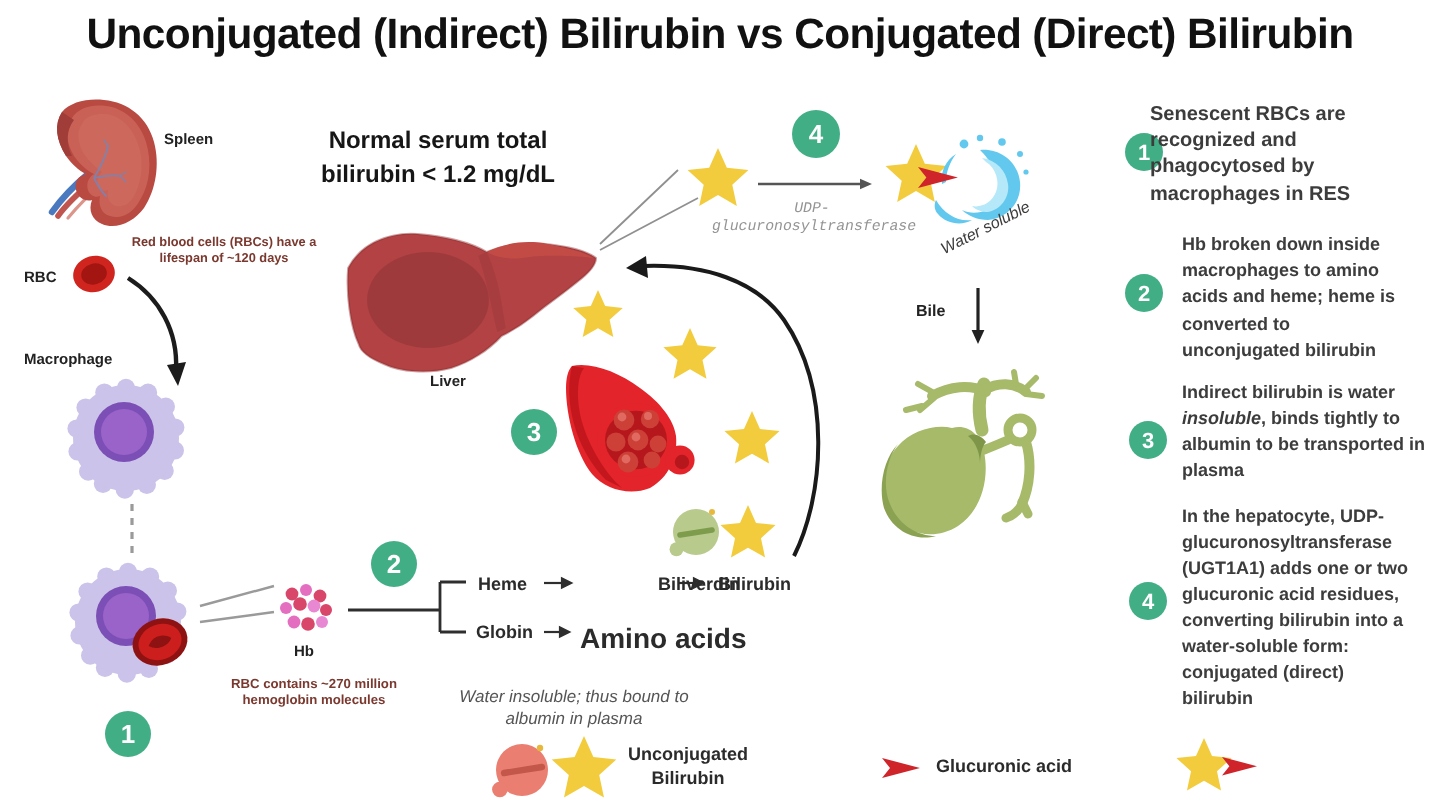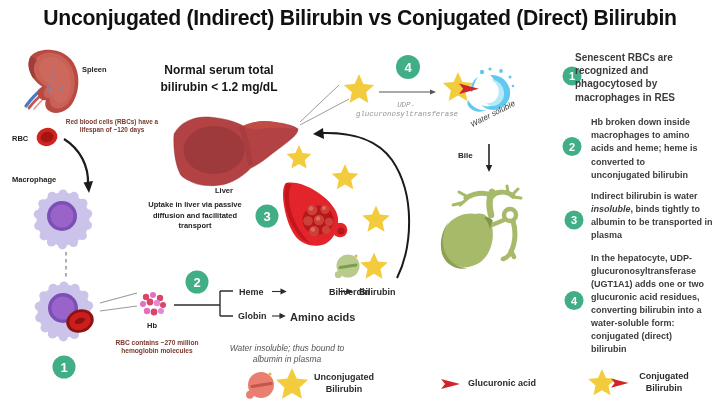--- a/index.html
+++ b/index.html
@@ -223,40 +223,38 @@
 <div class="t b" style="left:0;top:6px;width:720px;text-align:center;font-size:21.2px;color:#111;letter-spacing:-0.3px;">Unconjugated (Indirect) Bilirubin vs Conjugated (Direct) Bilirubin</div>
 
 <div class="t b" style="left:82px;top:65px;font-size:7.5px;color:#222;">Spleen</div>
 <div class="t b" style="left:12px;top:134px;font-size:7.5px;color:#222;">RBC</div>
 <div class="t b" style="left:12px;top:175px;font-size:7.5px;color:#222;">Macrophage</div>
 <div class="t b c" style="left:62px;top:118px;width:100px;font-size:6.4px;line-height:8.4px;color:#7a382e;">Red blood cells (RBCs) have a lifespan of ~120 days</div>
 
 <div class="t b c" style="left:139px;top:62px;width:160px;font-size:12px;line-height:17px;color:#161616;">Normal serum total bilirubin &lt; 1.2 mg/dL</div>
 
 <div class="t b" style="left:215px;top:186px;font-size:7.5px;color:#222;">Liver</div>
-<div class="t b c" style="left:140px;top:200px;width:110px;font-size:7.5px;line-height:10.5px;color:#222;">Uptake in liver via passive diffusion and facilitated transport</div>
 
 <div class="t b" style="left:147px;top:321px;font-size:7.5px;color:#222;">Hb</div>
 <div class="t b c" style="left:107px;top:339px;width:100px;font-size:6.6px;line-height:8.4px;color:#7a382e;">RBC contains ~270 million hemoglobin molecules</div>
 
 <div class="t b" style="left:239px;top:287px;font-size:9px;color:#2b2b2b;">Heme</div>
 <div class="t b" style="left:287px;top:287px;font-size:9px;color:#2b2b2b;padding-left:42px;">Biliverdin</div>
 <div class="t b" style="left:359px;top:287px;font-size:9px;color:#2b2b2b;">Bilirubin</div>
 <div class="t b" style="left:238px;top:311px;font-size:9px;color:#2b2b2b;">Globin</div>
-<div class="t b" style="left:290px;top:311px;font-size:11px;color:#2b2b2b;">Amino acids</div>
+<div class="t b" style="left:290px;top:311px;font-size:14px;color:#2b2b2b;">Amino acids</div>
 
 <div class="t i c" style="left:217px;top:343px;width:140px;font-size:8.5px;line-height:10.5px;color:#555;">Water insoluble; thus bound to albumin in plasma</div>
 
 <div class="t i c" style="left:356px;top:101px;width:100px;font-size:7.4px;line-height:8.6px;color:#949494;font-family:Liberation Mono, monospace;">UDP-<br>glucuronosyltransferase</div>
 <div class="t i" style="left:469px;top:121px;font-size:8px;color:#3b3b3b;transform:rotate(-27deg);transform-origin:left top;">Water soluble</div>
 
 <div class="t b" style="left:458px;top:151px;font-size:8px;color:#222;">Bile</div>
 
 
 <div class="t b" style="left:575px;top:51px;font-size:10px;line-height:13.2px;color:#3c3c3c;">Senescent RBCs are<br>recognized and<br>phagocytosed by<br>macrophages in RES</div>
 <div class="t b" style="left:591px;top:116px;font-size:9px;line-height:13.2px;color:#3c3c3c;">Hb broken down inside<br>macrophages to amino<br>acids and heme; heme is<br>converted to<br>unconjugated bilirubin</div>
 <div class="t b" style="left:591px;top:190px;font-size:9px;line-height:13px;color:#3c3c3c;">Indirect bilirubin is water<br><i>insoluble</i>, binds tightly to<br>albumin to be transported in<br>plasma</div>
 <div class="t b" style="left:591px;top:252px;font-size:9px;line-height:13px;color:#3c3c3c;">In the hepatocyte, UDP-<br>glucuronosyltransferase<br>(UGT1A1) adds one or two<br>glucuronic acid residues,<br>converting bilirubin into a<br>water-soluble form:<br>conjugated (direct)<br>bilirubin</div>
 
 <div class="t b c" style="left:304px;top:372px;width:80px;font-size:9px;line-height:11.5px;color:#2b2b2b;">Unconjugated Bilirubin</div>
 <div class="t b" style="left:468px;top:378px;font-size:9px;color:#2b2b2b;">Glucuronic acid</div>
-<div class="t b c" style="left:629px;top:370px;width:70px;font-size:9px;line-height:12px;color:#2b2b2b;">Conjugated Bilirubin</div>
 </div>
 
 </body></html>

